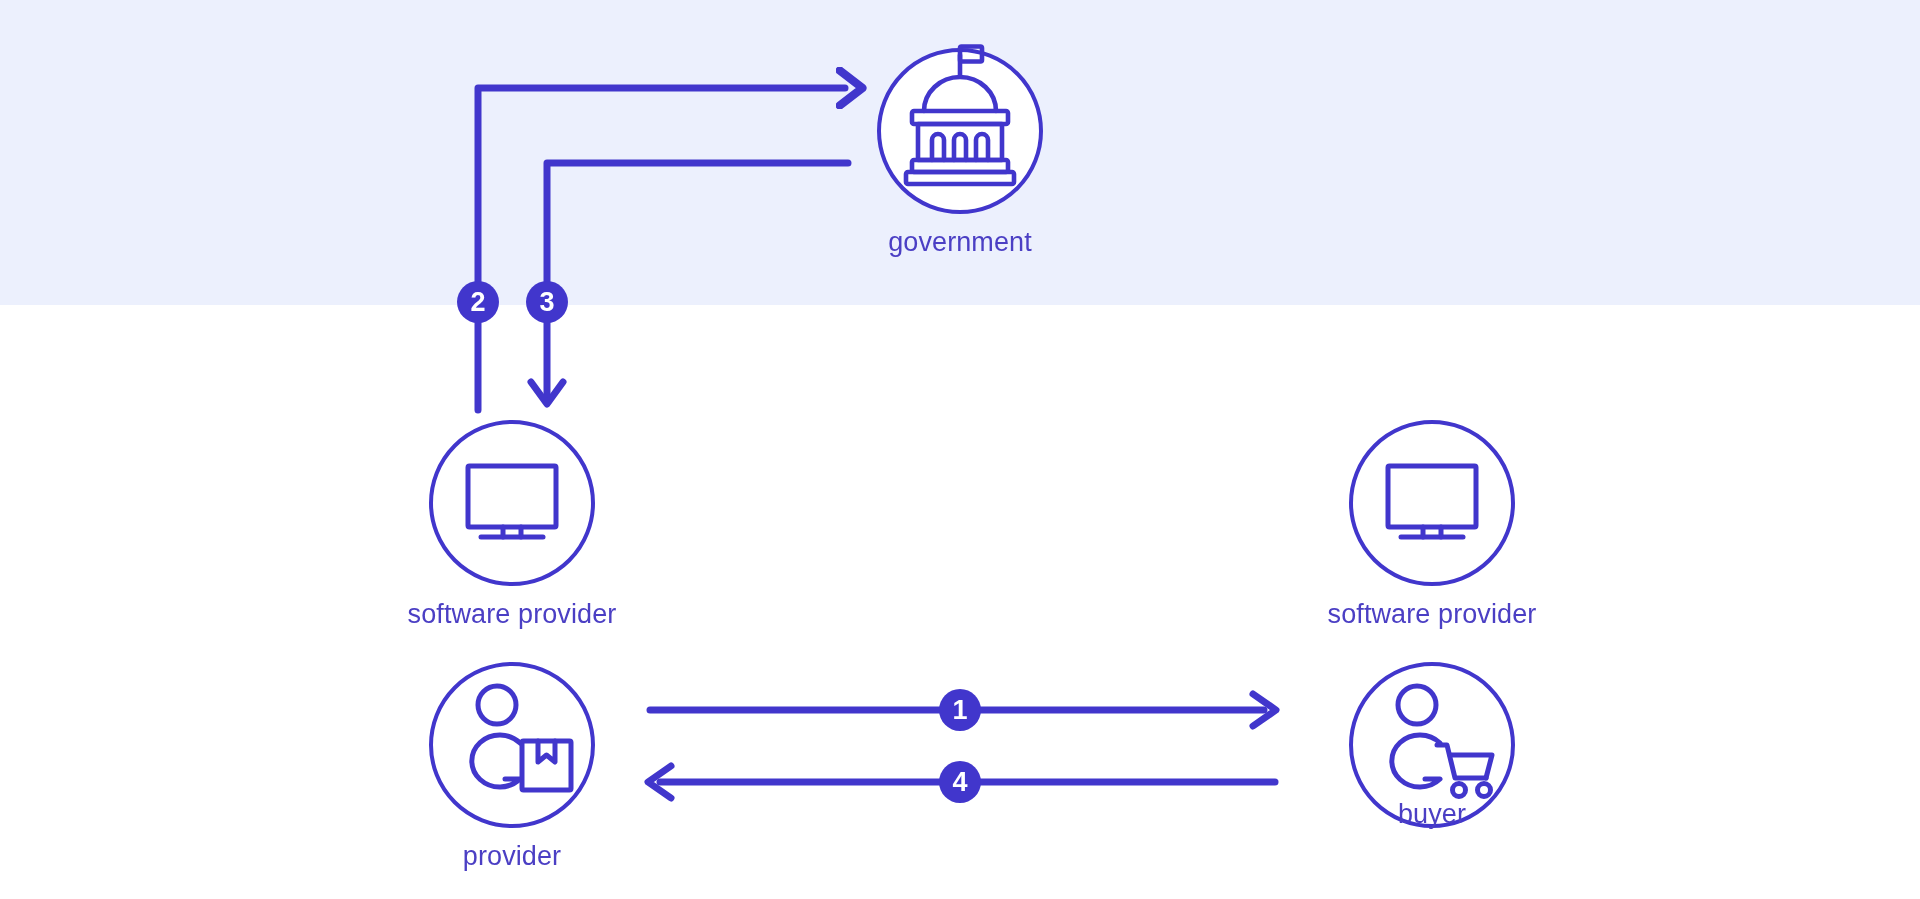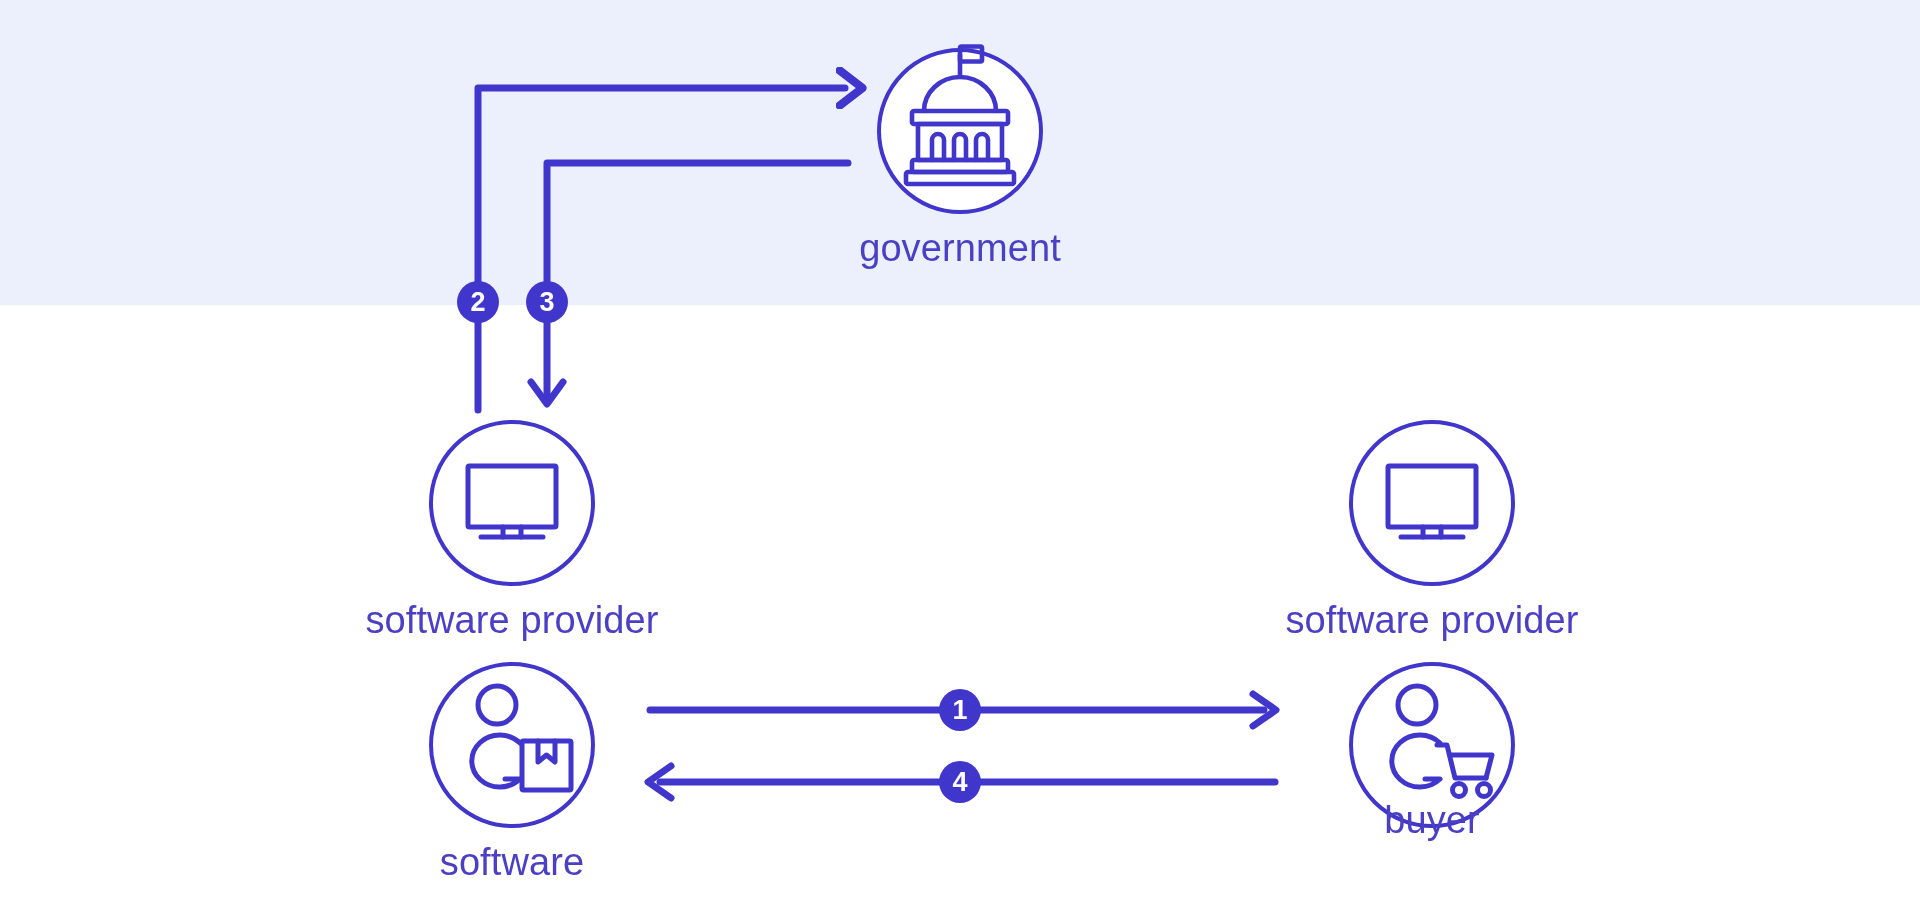--- a/index.html
+++ b/index.html
@@ -30,21 +30,21 @@
     position: absolute;
     left: 0;
     top: 0;
     width: 1920px;
     height: 899px;
   }
   .node-label {
     position: absolute;
     text-align: center;
     color: #4b3fc4;
-    font-size: 38px;
+    font-size: 27px;
     font-family: "Liberation Sans", sans-serif;
     white-space: nowrap;
     letter-spacing: 0.1px;
   }
   .badge-num {
     font-family: "Liberation Sans", sans-serif;
     font-size: 27px;
     font-weight: bold;
     fill: #ffffff;
   }
@@ -174,17 +174,17 @@
     </g>
 
   </svg>
 
   <div class="node-label" style="left:760px; top:227px; width:400px;">government</div>
 
   <div class="node-label" style="left:312px; top:599px; width:400px;">software provider</div>
 
   <div class="node-label" style="left:1232px; top:599px; width:400px;">software provider</div>
 
-  <div class="node-label" style="left:312px; top:841px; width:400px;">software</div>
+  <div class="node-label" style="left:312px; top:841px; width:400px;">provider</div>
 
   <div class="node-label" style="left:1232px; top:799px; width:400px;">buyer</div>
 
 </div>
 
 </body></html>

